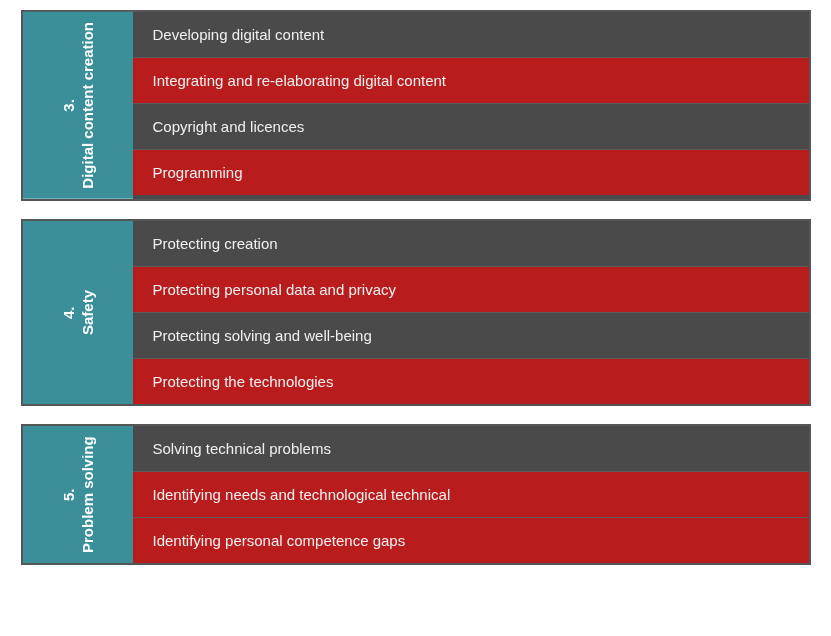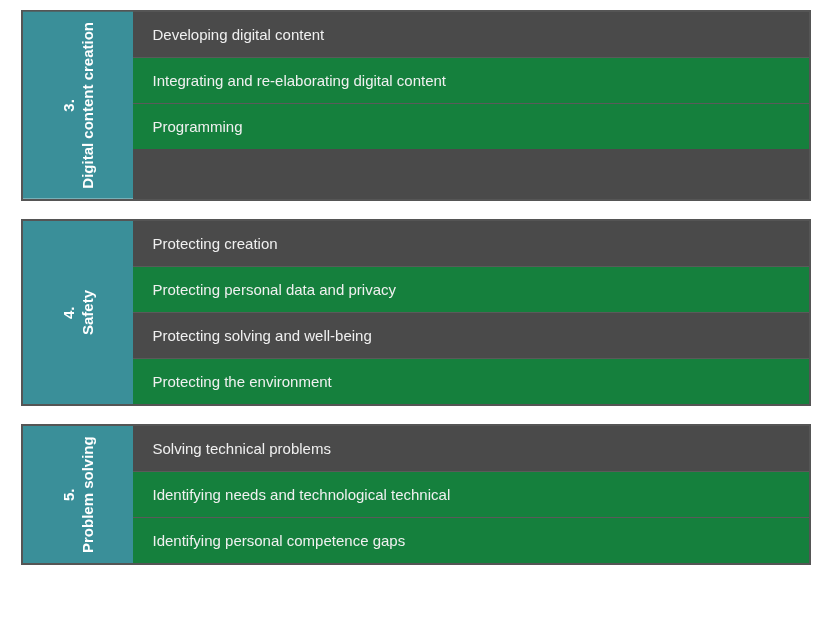--- a/index.html
+++ b/index.html
@@ -59,46 +59,47 @@
       color: #f0f0f0;
       font-size: 15px;
       border-bottom: 1px solid #5a5a5a;
     }
 
     .item-row:last-child {
       border-bottom: none;
     }
 
     .item-row.highlighted {
-      background-color: #15803d;
+      background-color: #b91c1c;
     }
   </style>
 </head>
 <body>
 
 <div id="app" style="display: flex; flex-direction: column; gap: 18px; width: 790px;">
     <div class="category-block">
       <div class="category-header teal">
         <span>3.<br>Digital content creation</span>
       </div>
       <div class="items-list">
         <div class="item-row">Developing digital content</div>
         <div class="item-row highlighted">Integrating and re-elaborating digital content</div>
+        <div class="item-row">Copyright and licences</div>
         <div class="item-row highlighted">Programming</div>
       </div>
     </div>
     <div class="category-block">
       <div class="category-header teal">
         <span>4.<br>Safety</span>
       </div>
       <div class="items-list">
         <div class="item-row">Protecting creation</div>
         <div class="item-row highlighted">Protecting personal data and privacy</div>
         <div class="item-row">Protecting solving and well-being</div>
-        <div class="item-row highlighted">Protecting the environment</div>
+        <div class="item-row highlighted">Protecting the technologies</div>
       </div>
     </div>
     <div class="category-block">
       <div class="category-header teal">
         <span>5.<br>Problem solving</span>
       </div>
       <div class="items-list">
         <div class="item-row">Solving technical problems</div>
         <div class="item-row highlighted">Identifying needs and technological technical</div>
         <div class="item-row highlighted">Identifying personal competence gaps</div>

